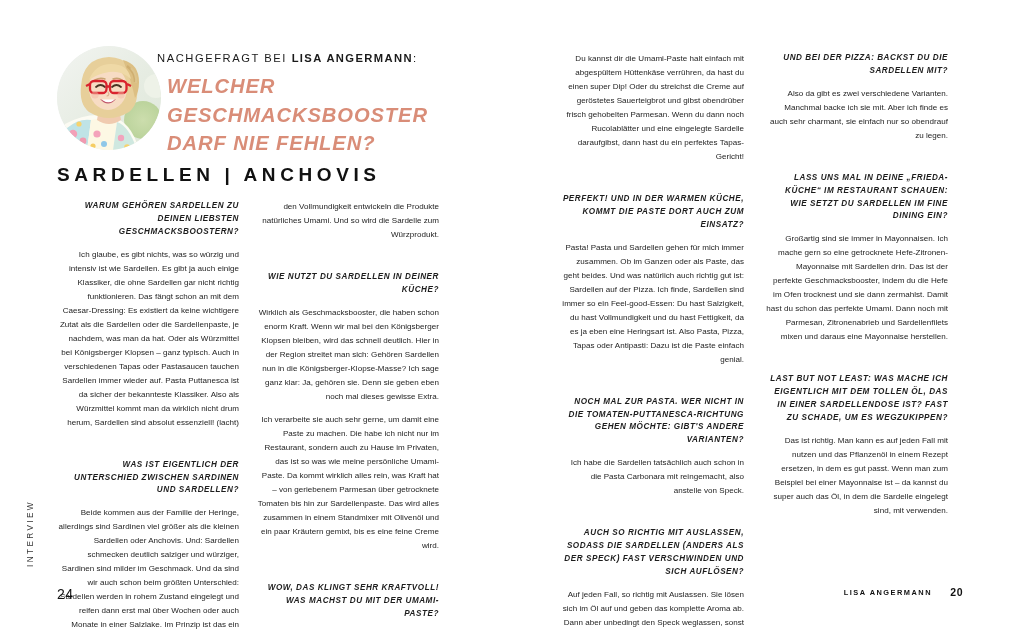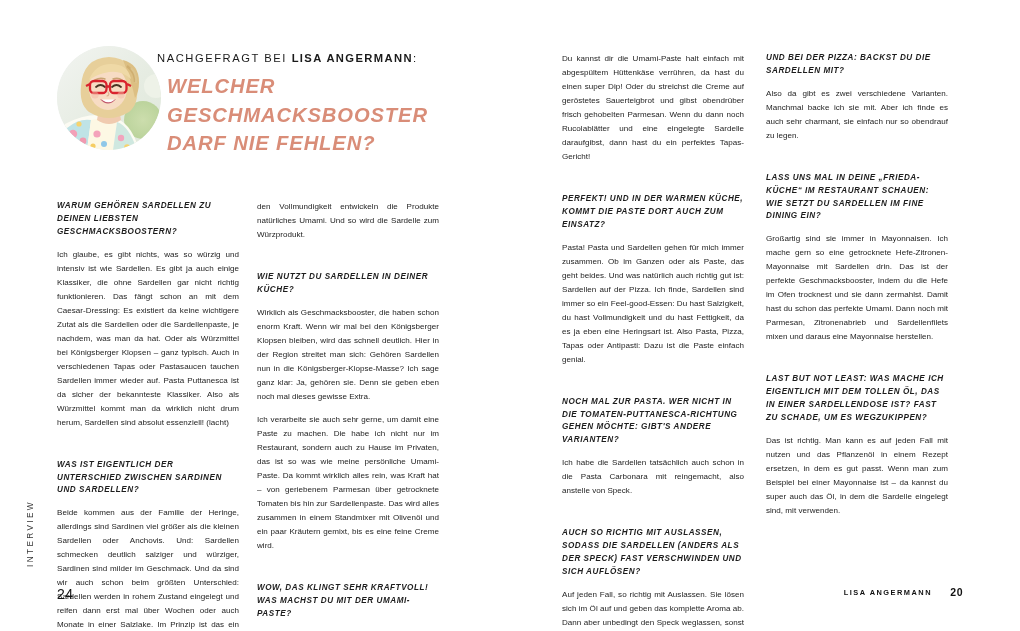--- a/index.html
+++ b/index.html
@@ -97,21 +97,21 @@
     line-height: 1.74;
     text-align: justify;
     color: #1d1d1d;
     letter-spacing: 0.02px;
   }
   .col.c1 { left: 57px;  }
   .col.c2 { left: 257px; }
   .col.c3 { left: 562px; top: 52px; }
   .col.c4 { left: 766px; top: 52px; }
 
-  .col p { margin: 0 0 9px 0; }
+  .col p { margin: 0 0 9px 0; text-align: right; }
   .col p:last-child { margin-bottom: 0; }
 
   .q {
     font-style: italic;
     font-weight: 700;
     letter-spacing: 0.55px;
     line-height: 1.58;
     text-align: left;
     margin: 0 0 3px 0;
     text-transform: uppercase;
@@ -232,20 +232,21 @@
       </svg>
     </div>
 
     <div class="kicker">
       <span>NACHGEFRAGT BEI </span><b>LISA ANGERMANN</b><span>:</span>
     </div>
 
     <div class="headline">WELCHER GESCHMACKSBOOSTER DARF NIE FEHLEN?</div>
   </div>
 
+  <div class="section-title">SARDELLEN | ANCHOVIS</div>
 
   <div class="col c1">
       <p class="q">WARUM GEHÖREN SARDELLEN ZU DEINEN LIEBSTEN GESCHMACKSBOOSTERN?</p>
       <p>Ich glaube, es gibt nichts, was so würzig und intensiv ist wie Sardellen. Es gibt ja auch einige Klassiker, die ohne Sardellen gar nicht richtig funktionieren. Das fängt schon an mit dem Caesar-Dressing: Es existiert da keine wichtigere Zutat als die Sardellen oder die Sardellenpaste, je nachdem, was man da hat. Oder als Würzmittel bei Königsberger Klopsen – ganz typisch. Auch in verschiedenen Tapas oder Pastasaucen tauchen Sardellen immer wieder auf. Pasta Puttanesca ist da sicher der bekannteste Klassiker. Also als Würzmittel kommt man da wirklich nicht drum herum, Sardellen sind absolut essenziell! (lacht)</p>
       <p class="q spaced">WAS IST EIGENTLICH DER UNTERSCHIED ZWISCHEN SARDINEN UND SARDELLEN?</p>
       <p>Beide kommen aus der Familie der Heringe, allerdings sind Sardinen viel größer als die kleinen Sardellen oder Anchovis. Und: Sardellen schmecken deutlich salziger und würziger, Sardinen sind milder im Geschmack. Und da sind wir auch schon beim größten Unterschied: Sardellen werden in rohem Zustand eingelegt und reifen dann erst mal über Wochen oder auch Monate in einer Salzlake. Im Prinzip ist das ein Fermentierungsprozess. Und wir wissen ja von Beispielen wie Sauerkraut, Miso-Paste oder Sojasauce, was Fermentation kann: Durch</p>
     </div>
   <div class="col c2">
       <p class="first">den Vollmundigkeit entwickeln die Produkte natürliches Umami. Und so wird die Sardelle zum Würzprodukt.</p>
       <p class="q spaced">WIE NUTZT DU SARDELLEN IN DEINER KÜCHE?</p>

